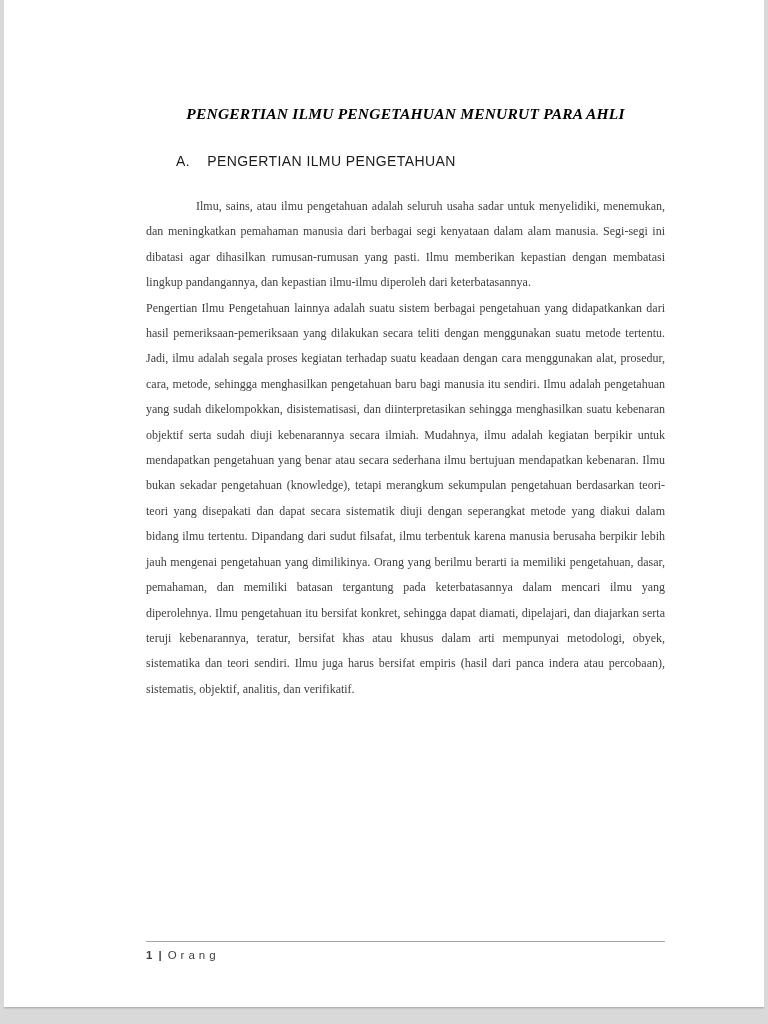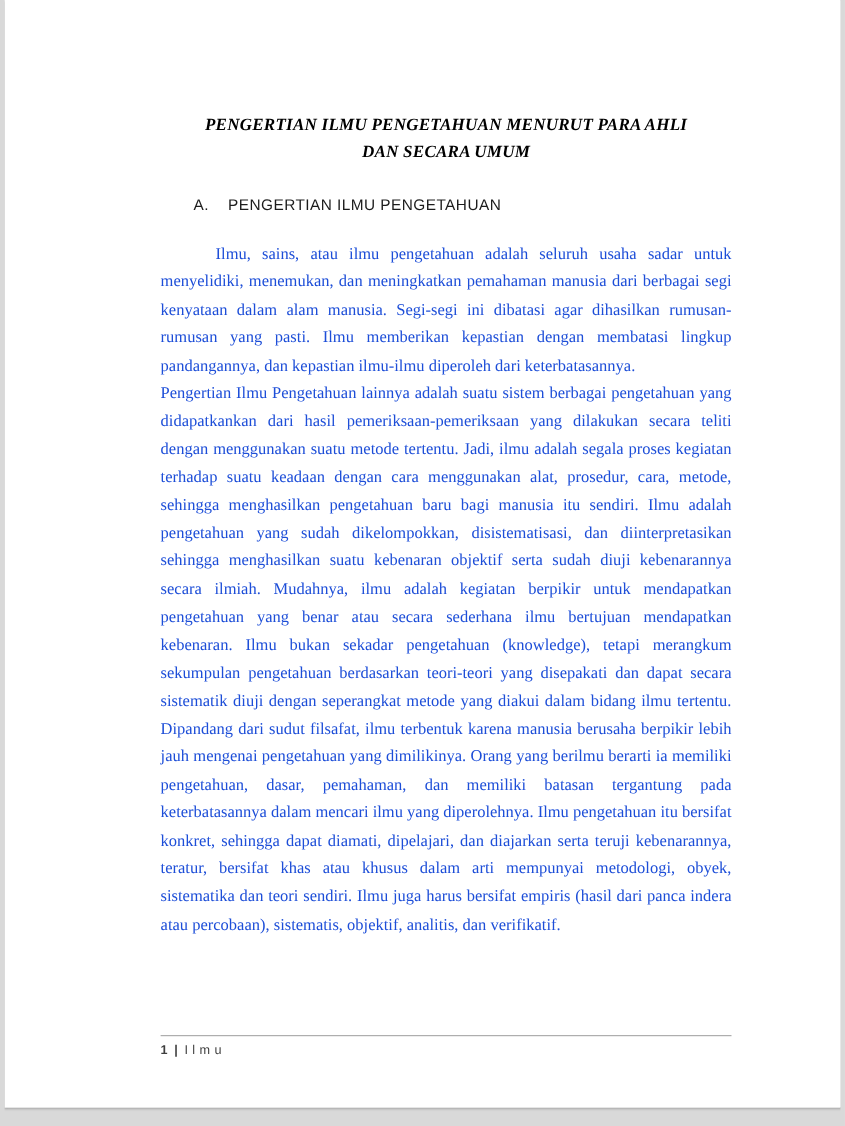--- a/index.html
+++ b/index.html
@@ -45,24 +45,24 @@
     color: #1c1c1c;
     letter-spacing: 0.4px;
     white-space: nowrap;
   }
   .section-heading .marker {
     display: inline-block;
     margin-right: 13px;
   }
   .body-text {
     margin: 0;
-    font-size: 15px;
+    font-size: 12px;
     line-height: 25.4px;
     text-align: justify;
-    color: #1d4ed8;
+    color: #404040;
   }
   .body-text.indent {
     text-indent: 50px;
   }
   .page-footer {
     position: absolute;
     left: 142px;
     right: 107px;
     top: 941px;
     border-top: 1px solid #a6a6a6;
@@ -83,30 +83,29 @@
   }
 </style>
 </head>
 <body>
 
 <div class="canvas">
   <div class="page">
 
     <div class="doc-title">
       <div>PENGERTIAN ILMU PENGETAHUAN MENURUT PARA AHLI</div>
-      <div>DAN SECARA UMUM</div>
     </div>
 
     <div class="section-heading">
       <span class="marker">A.</span>
       <span class="heading-text">PENGERTIAN ILMU PENGETAHUAN</span>
     </div>
 
     <p class="body-text indent">Ilmu, sains, atau ilmu pengetahuan adalah seluruh usaha sadar untuk menyelidiki, menemukan, dan meningkatkan pemahaman manusia dari berbagai segi kenyataan dalam alam manusia. Segi-segi ini dibatasi agar dihasilkan rumusan-rumusan yang pasti. Ilmu memberikan kepastian dengan membatasi lingkup pandangannya, dan kepastian ilmu-ilmu diperoleh dari keterbatasannya.</p>
 
     <p class="body-text">Pengertian Ilmu Pengetahuan lainnya adalah suatu sistem berbagai pengetahuan yang didapatkankan dari hasil pemeriksaan-pemeriksaan yang dilakukan secara teliti dengan menggunakan suatu metode tertentu. Jadi, ilmu adalah segala proses kegiatan terhadap suatu keadaan dengan cara menggunakan alat, prosedur, cara, metode, sehingga menghasilkan pengetahuan baru bagi manusia itu sendiri.  Ilmu adalah pengetahuan yang sudah dikelompokkan, disistematisasi, dan diinterpretasikan sehingga menghasilkan suatu kebenaran objektif serta sudah diuji kebenarannya secara ilmiah. Mudahnya, ilmu adalah kegiatan berpikir untuk mendapatkan pengetahuan yang benar atau secara sederhana ilmu bertujuan mendapatkan kebenaran. Ilmu bukan sekadar pengetahuan (knowledge), tetapi merangkum sekumpulan pengetahuan berdasarkan teori-teori yang disepakati dan dapat secara sistematik diuji dengan seperangkat metode yang diakui dalam bidang ilmu tertentu. Dipandang dari sudut filsafat, ilmu terbentuk karena manusia berusaha berpikir lebih jauh mengenai pengetahuan yang dimilikinya. Orang yang berilmu berarti ia memiliki pengetahuan, dasar, pemahaman, dan memiliki batasan tergantung pada keterbatasannya dalam mencari ilmu yang diperolehnya. Ilmu pengetahuan itu bersifat konkret, sehingga dapat diamati, dipelajari, dan diajarkan serta teruji kebenarannya, teratur, bersifat khas atau khusus dalam arti mempunyai metodologi, obyek, sistematika dan teori sendiri. Ilmu juga harus bersifat empiris (hasil dari panca indera atau percobaan), sistematis, objektif, analitis, dan verifikatif.</p>
 
     <div class="page-footer">
-      <span class="pnum">1</span><span class="psep">|</span><span class="plabel">Ilmu</span>
+      <span class="pnum">1</span><span class="psep">|</span><span class="plabel">Orang</span>
     </div>
 
   </div>
 </div>
 
 </body></html>

